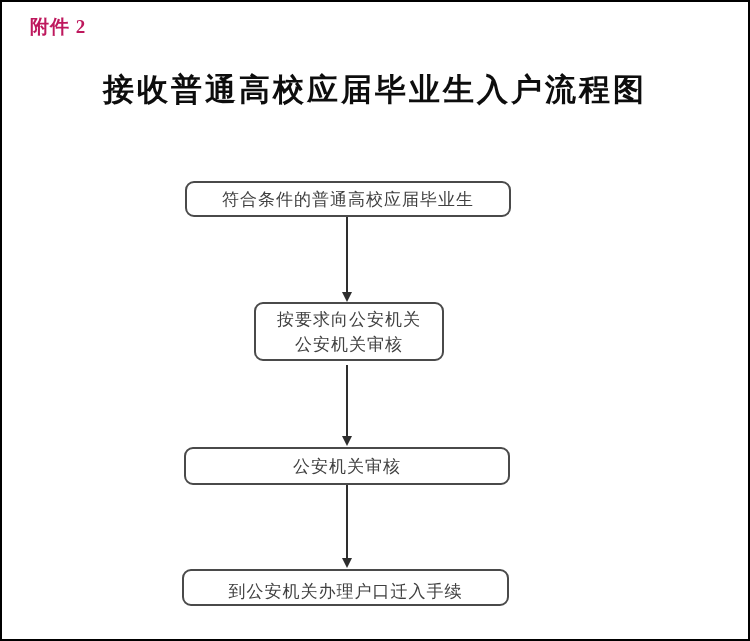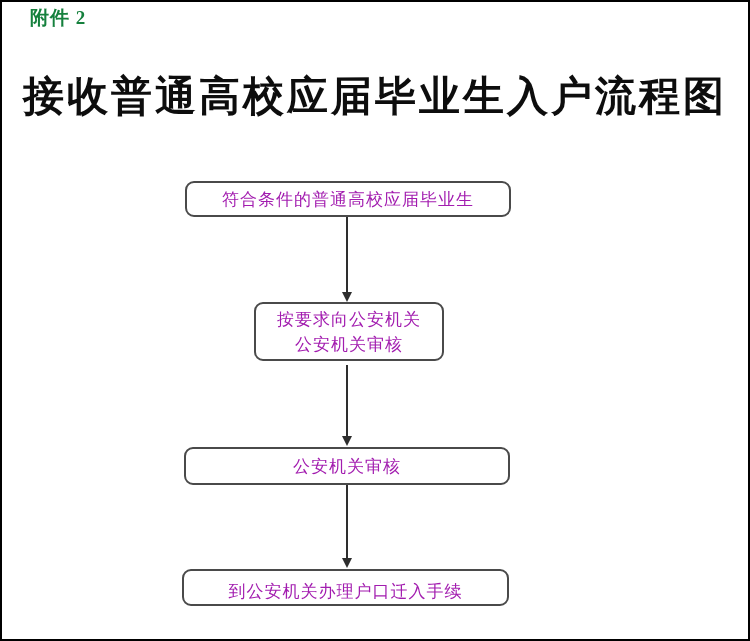--- a/index.html
+++ b/index.html
@@ -10,54 +10,54 @@
     height: 641px;
     background: var(--page_bg, #ffffff);
     border: 2px solid var(--frame_border, #000000);
     overflow: hidden;
     font-family: "Liberation Sans", sans-serif;
     color: var(--text, #1a1a1a);
   }
   .attachment-label {
     position: absolute;
     left: 28px;
-    top: 3px;
+    top: 12px;
     font-size: 19px;
     font-weight: 600;
     font-family: "Liberation Serif", "DejaVu Serif", serif;
     letter-spacing: 1px;
-    color: #15803d;
+    color: #be185d;
   }
   .page-title {
     position: absolute;
     top: 67px;
     left: 0;
     width: 100%;
     text-align: center;
-    font-size: 41px;
+    font-size: 31px;
     font-weight: 700;
     font-family: "DejaVu Serif", "Liberation Serif", serif;
     letter-spacing: 3px;
     color: #0d0d0d;
     white-space: nowrap;
   }
   .flow-node {
     position: absolute;
     background: var(--page_bg, #ffffff);
     border: 2px solid var(--box_border, #4a4a4a);
     border-radius: 9px;
     display: flex;
     flex-direction: column;
     align-items: center;
     justify-content: center;
     text-align: center;
     font-size: 17px;
     line-height: 25px;
     letter-spacing: 1px;
-    color: #a21caf;
+    color: #404040;
   }
   .node-start    { left: 183px; top: 179px; width: 326px; height: 36px; }
   .node-submit   { left: 252px; top: 300px; width: 190px; height: 59px; }
   .node-review   { left: 182px; top: 445px; width: 326px; height: 38px; text-align: right; }
   .node-register { left: 180px; top: 567px; width: 327px; height: 37px; justify-content: flex-end; }
   .flow-arrow {
     position: absolute;
     left: 344px;
     width: 2px;
     background: var(--line, #2e2e2e);

